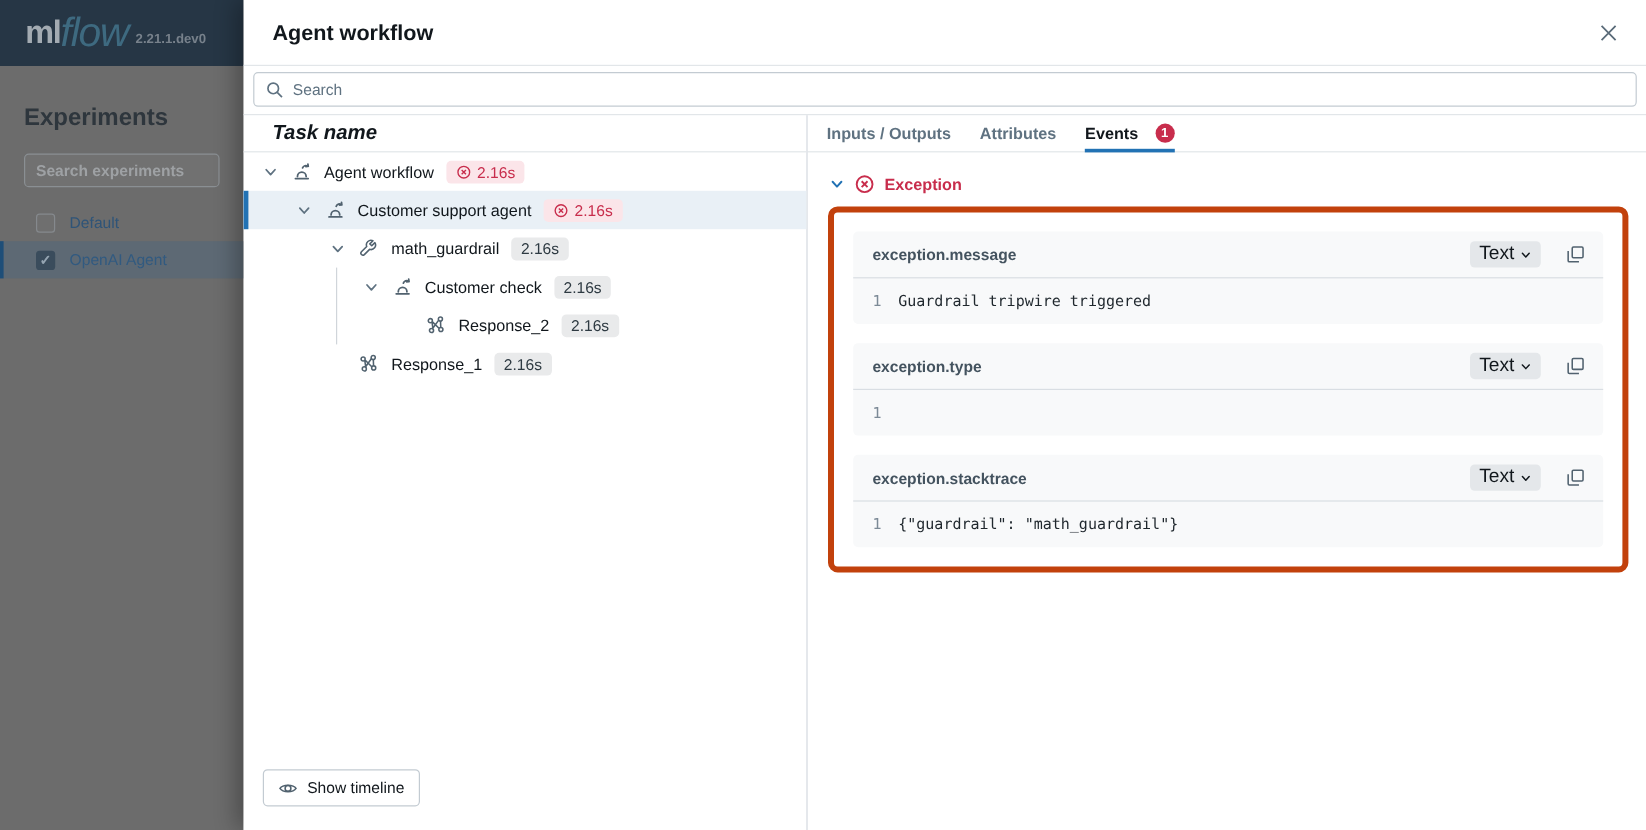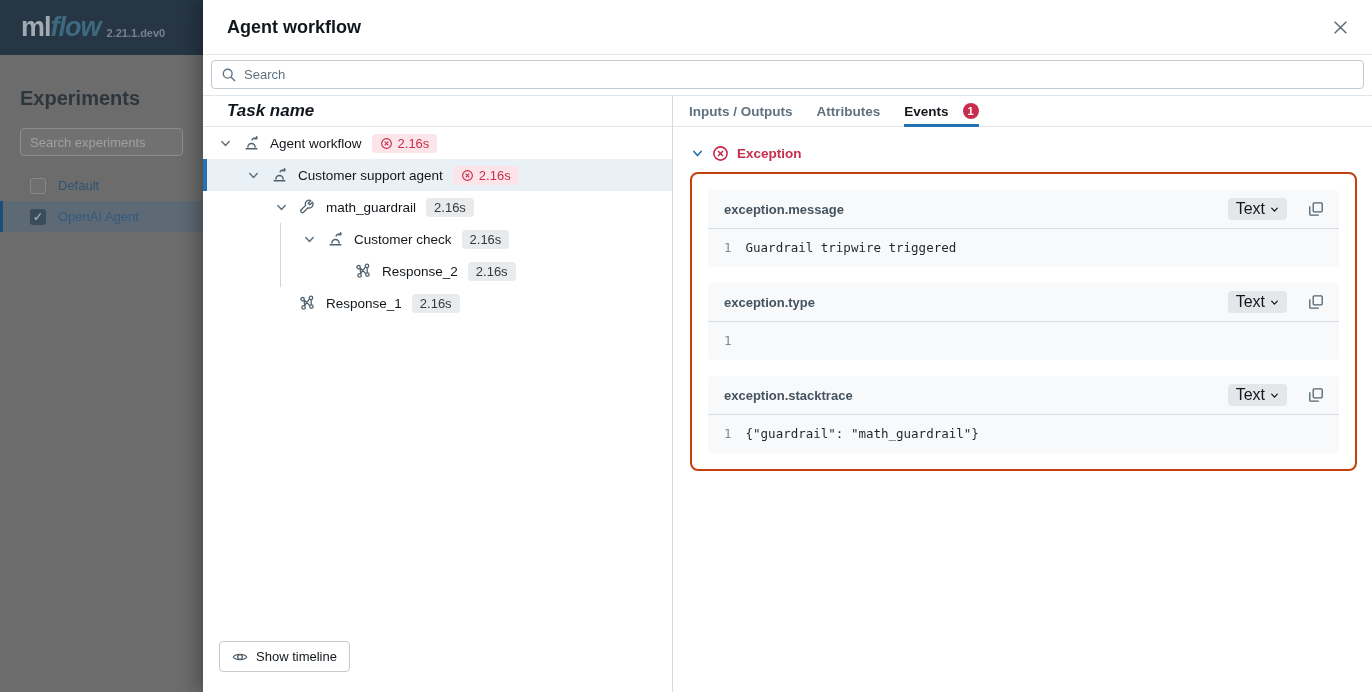--- a/index.html
+++ b/index.html
@@ -3,25 +3,25 @@
 <meta charset="utf-8">
 <style>
   * { margin:0; padding:0; box-sizing:border-box; }
   html,body { width:1372px; height:692px; overflow:hidden; background:#fff;
               font-family:"Liberation Sans", sans-serif; }
 
   
   .sidebar { position:absolute; left:0; top:0; width:203px; height:692px; background:#6c6c6c; }
   .navbar { height:55px; background:#263645; display:flex; align-items:center; padding-left:21px; }
   .logo-ml { font-size:27px; font-weight:bold; color:#a3abb2; letter-spacing:-1px; }
-  .logo-flow { font-size:27px; font-weight:bold; font-style:italic; color:#3e6a80; letter-spacing:-1px; }
+  .logo-flow { font-size:34px; font-weight:normal; font-style:italic; color:#3e6a80; letter-spacing:-1px; }
   .logo-ver { font-size:11px; color:#77818b; margin-left:6px; margin-top:10px; font-weight:bold; }
   .sb-title { font-size:20px; font-weight:bold; color:#2e363d; margin:32px 0 0 20px; }
   .sb-search { display:block; margin:18px 0 0 20px; width:163px; height:28px; background:#717171;
-               border:1px solid #8a8f93; border-radius:4px; padding:0 9px; font-size:13px; color:#3a3f44; }
+               border:1px solid #8a8f93; border-radius:4px; padding:0 9px; font-size:13px; color:#3a3f44;font-weight:bold; }
   .sb-search::placeholder { color:#9ea1a4; }
   .sb-rows { margin-top:14px; }
   .sb-row { height:31px; display:flex; align-items:center; padding-left:30px; position:relative; }
   .sb-row.selected { background:#5d6974; }
   .sb-row.selected::before { content:""; position:absolute; left:0; top:0; bottom:0; width:3px; background:#1e4e78; }
   .cbx { width:16px; height:16px; border-radius:3px; margin-right:12px; flex:0 0 auto; }
   .cbx.unchecked { border:1.5px solid #85898d; background:#6f6f6f; }
   .cbx.checked { background:#3a4c5c; display:flex; align-items:center; justify-content:center;
                  color:#95a5b2; font-size:12px; font-weight:bold; }
   .sb-label { font-size:13px; color:#2f5478; }
@@ -74,21 +74,21 @@
               border-bottom:1px solid #e2e6e9; }
   .tab { display:flex; align-items:center; gap:6px; font-size:13.5px; font-weight:bold; color:#5f7281;
          cursor:pointer; position:relative; }
   .tab.active { color:#11171c;gap:14px; }
   .tab.active::after { content:""; position:absolute; left:0; right:0; bottom:-1px; height:3px; background:#2272b4; }
   .tab-badge { min-width:16px; height:16px; border-radius:8px; background:#c82d4c; color:#fff;
                font-size:11px; font-weight:bold; display:flex; align-items:center; justify-content:center; }
   .events-body { flex:1; overflow:auto; }
   .exc-header { display:flex; align-items:center; gap:8px; margin:18px 0 10px 18px; }
   .exc-title { font-size:13.5px; font-weight:bold; color:#c82d4c; }
-  .exc-container { margin:0 15px 0 17px; border:2px solid #c2410c; border-radius:8px; padding:16px; }
+  .exc-container { margin:0 15px 0 17px; border:5px solid #c2410c; border-radius:8px; padding:16px; }
   .exc-card { background:#f8f9fa; border-radius:4px; margin-bottom:16px; }
   .exc-card:last-child { margin-bottom:0; }
   .card-head { height:39px; display:flex; align-items:center; padding:0 14px 0 16px;
                border-bottom:1px solid #d9dee3; }
   .card-key { font-size:13px; font-weight:bold; color:#44535f; }
   .fmt-select { margin-left:auto; height:22px; display:inline-flex; align-items:center; gap:5px; padding:0 8px;
                 background:#e4e7ea; border:none; border-radius:4px; font-size:16px; color:#11171c; cursor:pointer; }
   .copy-btn { margin-left:20px; width:18px; height:18px; background:none; border:none; cursor:pointer;
               display:flex; align-items:center; justify-content:center; }
   .card-code { padding:11px 16px 12px 16px; font-family:"DejaVu Sans Mono", monospace; font-size:12.5px;

